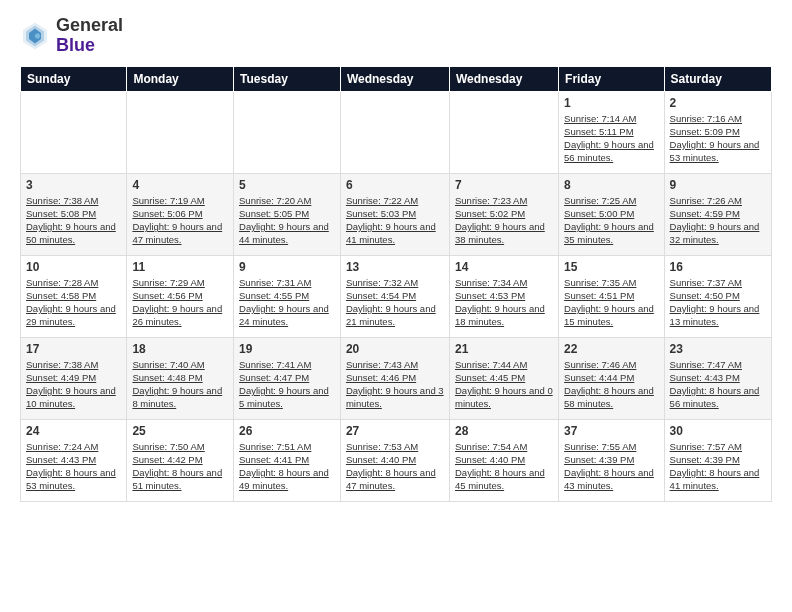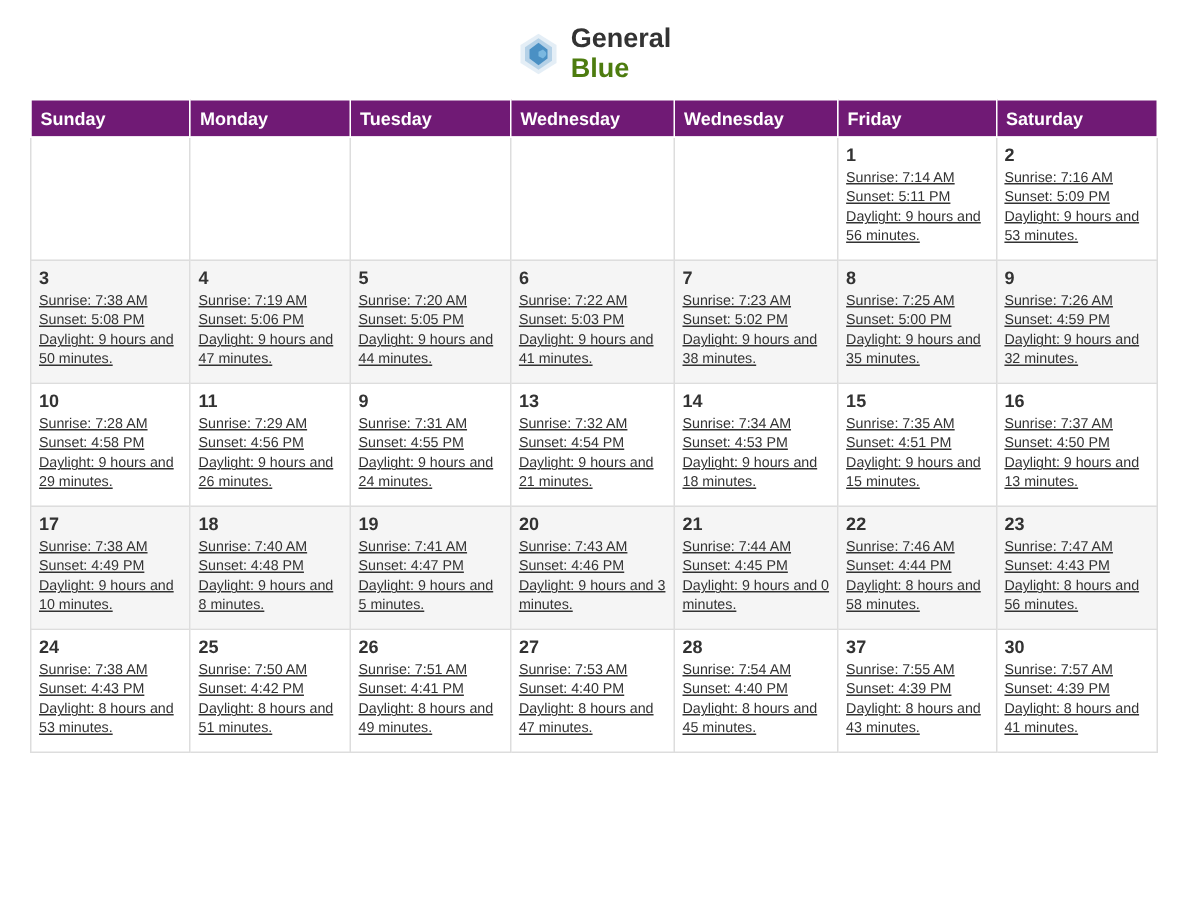--- a/index.html
+++ b/index.html
@@ -10,21 +10,21 @@
       height: 612px;
       overflow: hidden;
     }
     .page {
       width: 792px;
       height: 612px;
       padding: 16px 20px 10px 20px;
     }
     .header {
       display: flex;
-      justify-content: center;
+      justify-content: flex-start;
       align-items: flex-start;
       margin-bottom: 10px;
     }
     .logo {
       display: flex;
       align-items: center;
       gap: 6px;
     }
     .logo-text {
       font-size: 18px;
@@ -46,21 +46,21 @@
     }
     .location {
       font-size: 14px;
       color: #555;
     }
     .calendar {
       width: 100%;
       border-collapse: collapse;
     }
     .calendar th {
-      background: #701a75;
+      background: #0f172a;
       color: #fff;
       font-size: 12px;
       font-weight: bold;
       padding: 5px 6px;
       text-align: left;
       border: 1px solid #fff;
     }
     .calendar td {
       vertical-align: top;
       font-size: 10px;
@@ -97,21 +97,21 @@
   <div class="header">
     <div class="logo">
       <svg class="logo-icon" viewBox="0 0 40 40">
         <polygon points="20,2 36,12 36,28 20,38 4,28 4,12" fill="#4a90c4" opacity="0.15"></polygon>
         <polygon points="20,6 32,14 32,26 20,34 8,26 8,14" fill="#4a90c4" opacity="0.3"></polygon>
         <polygon points="20,10 28,16 28,24 20,30 12,24 12,16" fill="#4a90c4"></polygon>
         <path d="M24 16 Q30 20 24 24 L20 22 L20 18 Z" fill="#7ab8e0"></path>
       </svg>
       <div class="logo-text">
         <div style="color:#333">General</div>
-        <div style="color:#4d7c0f">Blue</div>
+        <div style="color:#4c1d95">Blue</div>
       </div>
     </div>
     <div class="title-block">
       <div class="month-title"></div>
       <div class="location"></div>
     </div>
   </div>
 
   <table class="calendar">
     <thead>
@@ -273,21 +273,21 @@
           <td>
             <span class="day-num">23</span>
             <div class="day-info">Sunrise: 7:47 AM
 Sunset: 4:43 PM
 Daylight: 8 hours and 56 minutes.</div>
           </td>
         </tr>
         <tr>
           <td>
             <span class="day-num">24</span>
-            <div class="day-info">Sunrise: 7:38 AM
+            <div class="day-info">Sunrise: 7:24 AM
 Sunset: 4:43 PM
 Daylight: 8 hours and 53 minutes.</div>
           </td>
           <td>
             <span class="day-num">25</span>
             <div class="day-info">Sunrise: 7:50 AM
 Sunset: 4:42 PM
 Daylight: 8 hours and 51 minutes.</div>
           </td>
           <td>

